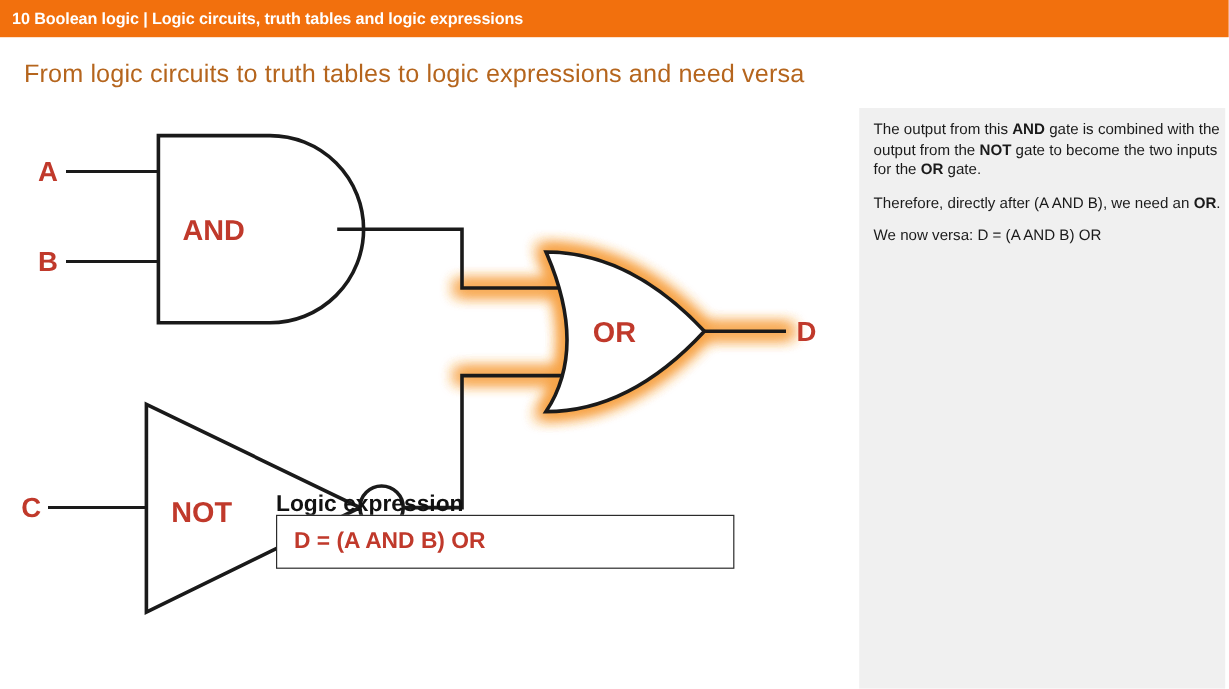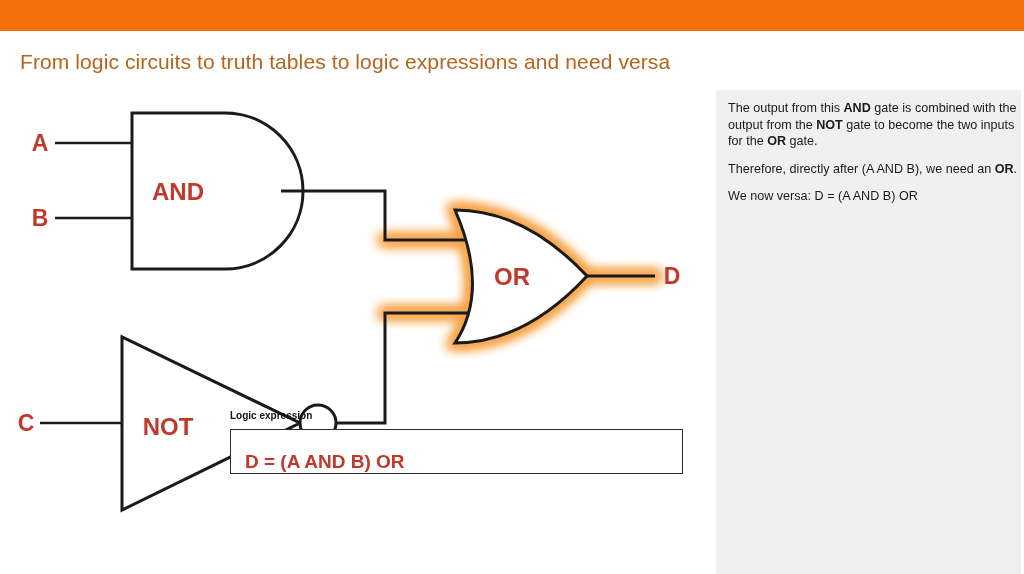--- a/index.html
+++ b/index.html
@@ -97,47 +97,48 @@
     font-size: 23px;
     font-weight: bold;
     fill: #c0392b;
   }
 
   
   #logic-expression-caption {
     position: absolute;
     left: 230px;
     top: 410px;
-    font-size: 10px;
+    font-size: 19px;
     font-weight: bold;
     color: #111111;
   }
   #logic-expression-box {
     position: absolute;
     left: 230px;
     top: 429px;
-    width: 453px;
+    width: 382px;
     height: 45px;
     border: 1.5px solid #2b2b2b;
     background: #ffffff;
     box-sizing: border-box;
     display: flex;
-    align-items: flex-end;
+    align-items: center;
     padding-left: 14px;
   }
   #logic-expression-text {
     font-size: 19px;
     font-weight: bold;
     color: #c0392b;
   }
 </style>
 </head>
 <body>
 
 <div id="header-bar">
+  <div id="header-title">10 Boolean logic | Logic circuits, truth tables and logic expressions</div>
 </div>
 
 <div id="slide-title">From logic circuits to truth tables to logic expressions and need versa</div>
 
 <div id="diagram">
   <svg width="716" height="489" viewBox="0 0 716 489" xmlns="http://www.w3.org/2000/svg">
     <defs>
       <filter id="glow" x="-60%" y="-60%" width="220%" height="220%">
         <feGaussianBlur in="SourceGraphic" stdDeviation="6" result="b"></feGaussianBlur>
         <feMerge>

